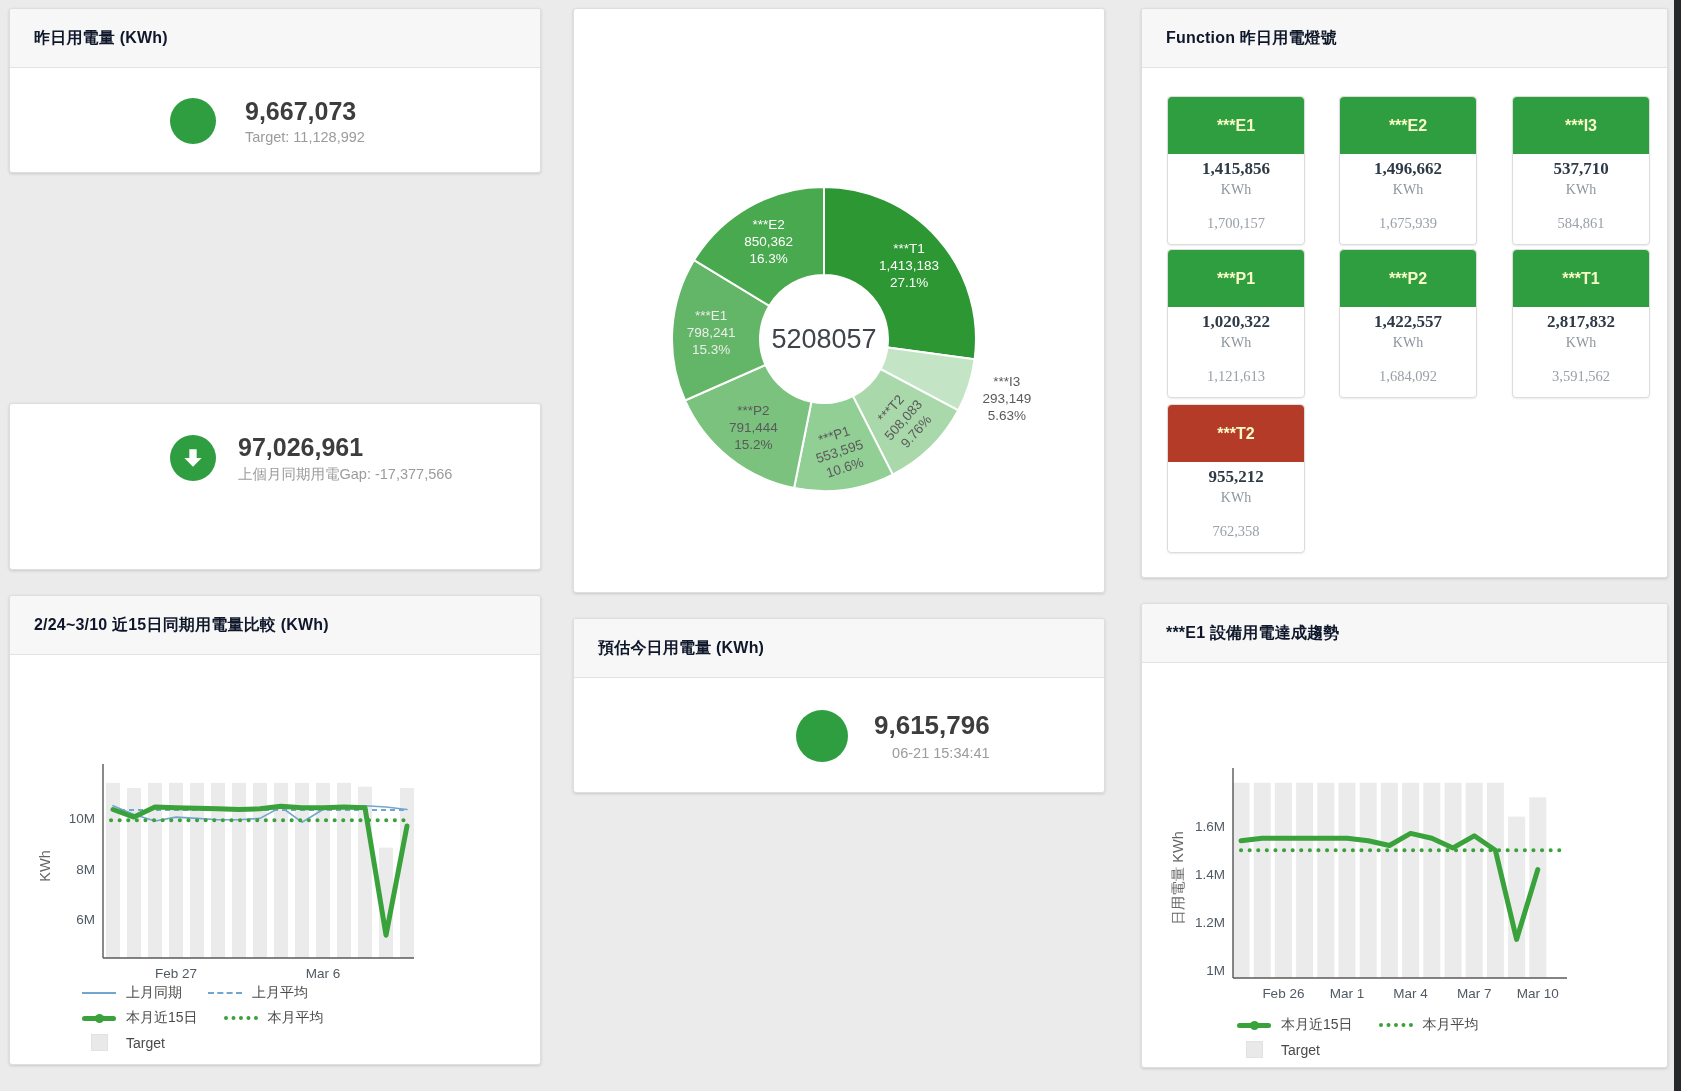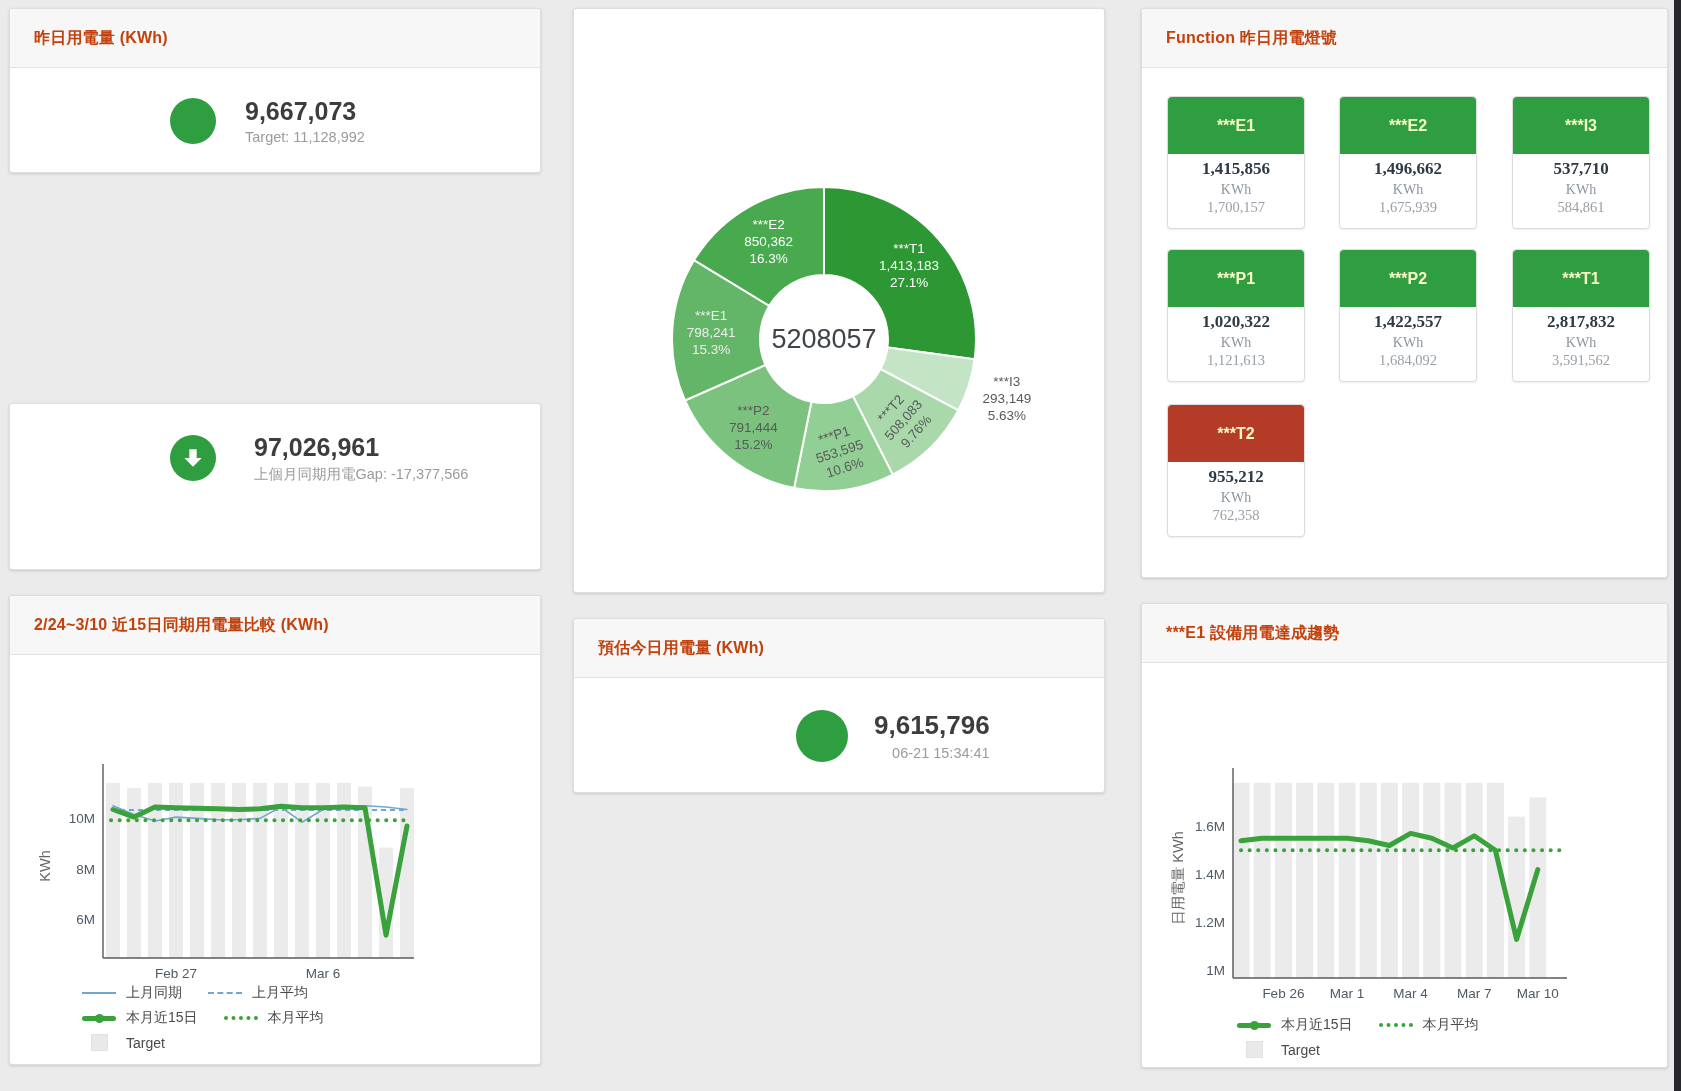--- a/index.html
+++ b/index.html
@@ -1,36 +1,36 @@
 <!DOCTYPE html>
 <html><head>
 <meta charset="utf-8">
 <style>
   html,body{margin:0;padding:0;background:#ebebeb;font-family:"Liberation Sans","DejaVu Sans",sans-serif;}
   .screen{position:relative;width:1681px;height:1091px;background:#ebebeb;overflow:hidden;}
   .panel{position:absolute;background:#ffffff;border:1px solid #dedede;border-radius:3px;
          box-shadow:0 1px 3px rgba(0,0,0,0.14);box-sizing:border-box;}
   .panel-header{height:58px;background:#f7f7f7;border-bottom:1px solid #e2e2e2;display:flex;
                 align-items:center;padding:0 24px;border-radius:3px 3px 0 0;}
-  .panel-title{font-size:16px;font-weight:700;color:#c2410c;letter-spacing:.2px;white-space:nowrap;}
+  .panel-title{font-size:16px;font-weight:700;color:#0f172a;letter-spacing:.2px;white-space:nowrap;}
   .stat-body{display:flex;align-items:center;height:calc(100% - 58px);}
   .stat-icon{flex:0 0 auto;border-radius:50%;display:flex;align-items:center;justify-content:center;}
   .stat-text{margin-left:22px;}
   .stat-value{font-size:25px;font-weight:700;color:#3d3d3d;line-height:1.2;}
   .stat-sub{font-size:14.5px;color:#9b9b9b;margin-top:3px;text-align:right;}
   .bg-green{background:#2f9e41;}
   .bg-red{background:#c43c22;}
   .tile{position:absolute;width:136px;border:1px solid #dcdcdc;border-radius:4px;background:#fff;
         box-shadow:0 1px 2px rgba(0,0,0,0.08);}
   .tile-header{height:57px;border-radius:4px 4px 0 0;display:flex;align-items:center;justify-content:center;
                font-size:16px;font-weight:700;color:#fafac8;}
   .tile-body{text-align:center;padding:5px 4px 12px 4px;font-family:Liberation Serif, serif;}
   .tile-value{font-size:17px;font-weight:700;color:#2e3a46;}
   .tile-unit{font-size:14px;color:#8d959d;margin-top:3px;}
-  .tile-target{font-size:14.5px;color:#99a0a8;margin-top:1px;}
+  .tile-target{font-size:14.5px;color:#99a0a8;margin-top:17px;}
   .legend{position:absolute;font-size:14px;color:#4a4a4a;}
   .legend-row{display:flex;align-items:center;margin-bottom:7px;}
   .legend-item{display:flex;align-items:center;margin-right:26px;cursor:default;}
   .lsample{width:34px;margin-right:10px;display:flex;align-items:center;justify-content:center;}
   .ls-line{width:34px;height:0;border-top:2.5px solid #71a7cf;}
   .ls-dash{width:34px;height:0;border-top:2.5px dashed #71a7cf;}
   .ls-thick{width:34px;height:5px;background:#3aa23a;border-radius:3px;position:relative;}
   .ls-thick::after{content:"";position:absolute;left:13px;top:-2px;width:9px;height:9px;border-radius:50%;background:#3aa23a;}
   .ls-dot{width:34px;height:0;border-top:4px dotted #3aa23a;}
   .ls-box{width:15px;height:15px;background:#e9e9e9;border:1px solid #e2e2e2;}
@@ -50,21 +50,21 @@
       <div class="stat-icon bg-green" style="width:46px;height:46px;"></div>
       <div class="stat-text">
         <div class="stat-value">9,667,073</div>
         <div class="stat-sub">Target: 11,128,992</div>
       </div>
     </div>
   </div>
 
 
   <div class="panel" style="left:9px;top:403px;width:532px;height:167px;">
-    <div class="stat-body" style="padding-left:160px;gap:16px;">
+    <div class="stat-body" style="padding-left:160px;">
       <div class="stat-icon bg-green" style="width:46px;height:46px;">
         <svg width="26" height="26" viewBox="0 0 24 24">
             <path d="M12 20 L4 12 H8.6 V4 H15.4 V12 H20 Z" fill="#ffffff"></path>
           </svg>
       </div>
       <div class="stat-text">
         <div class="stat-value">97,026,961</div>
         <div class="stat-sub">上個月同期用電Gap: -17,377,566</div>
       </div>
     </div>

